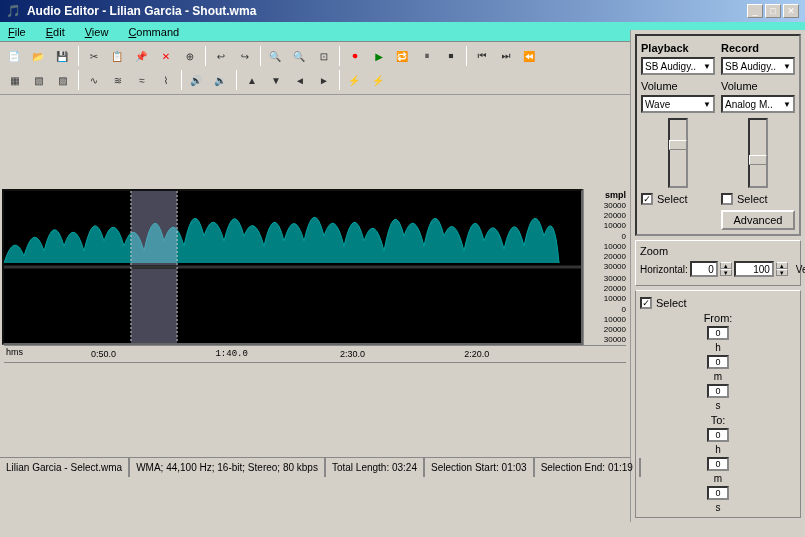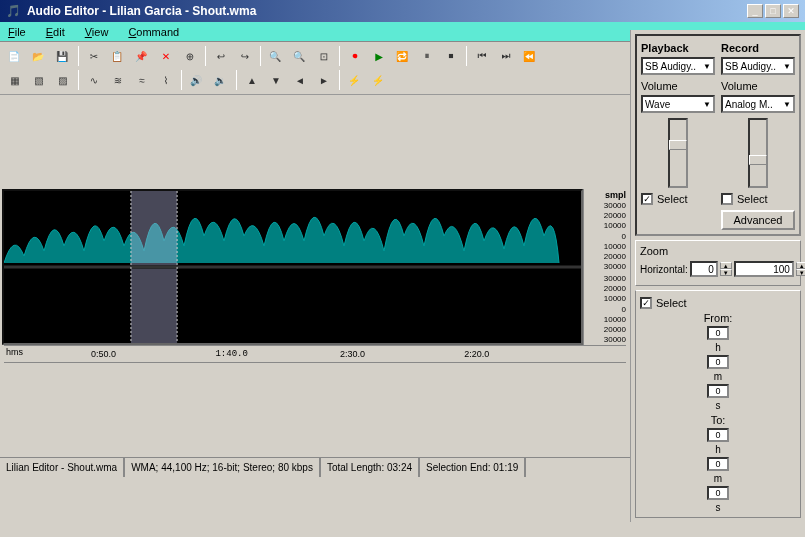--- a/index.html
+++ b/index.html
@@ -176,21 +176,21 @@
     }
     .zoom-title { font-weight: normal; margin-bottom: 4px; }
     .zoom-row { display: flex; gap: 8px; align-items: center; margin-bottom: 4px; }
     .zoom-field {
       display: flex;
       align-items: center;
       gap: 2px;
     }
     .zoom-label { font-size: 10px; }
     .zoom-input {
-      width: 60px;
+      width: 40px;
       height: 16px;
       border: 2px inset #888;
       background: white;
       font-size: 10px;
       text-align: right;
       padding-right: 2px;
     }
     .zoom-spin {
       display: flex;
       flex-direction: column;
@@ -481,17 +481,18 @@
         <span class="time-sep">m</span>
         <input class="time-input" type="text" value="0" style="">
         <span class="time-sep">s</span>
       </div>
     </div>
 
   </div>
 </div>
 
 <div class="status-bar">
-  <div class="status-item">Lilian Editor - Shout.wma</div>
+  <div class="status-item">Lilian Garcia - Select.wma</div>
   <div class="status-item">WMA; 44,100 Hz; 16-bit; Stereo; 80 kbps</div>
   <div class="status-item">Total Length: 03:24</div>
+  <div class="status-item">Selection Start: 01:03</div>
   <div class="status-item">Selection End: 01:19</div>
 </div>
 
 </body></html>

